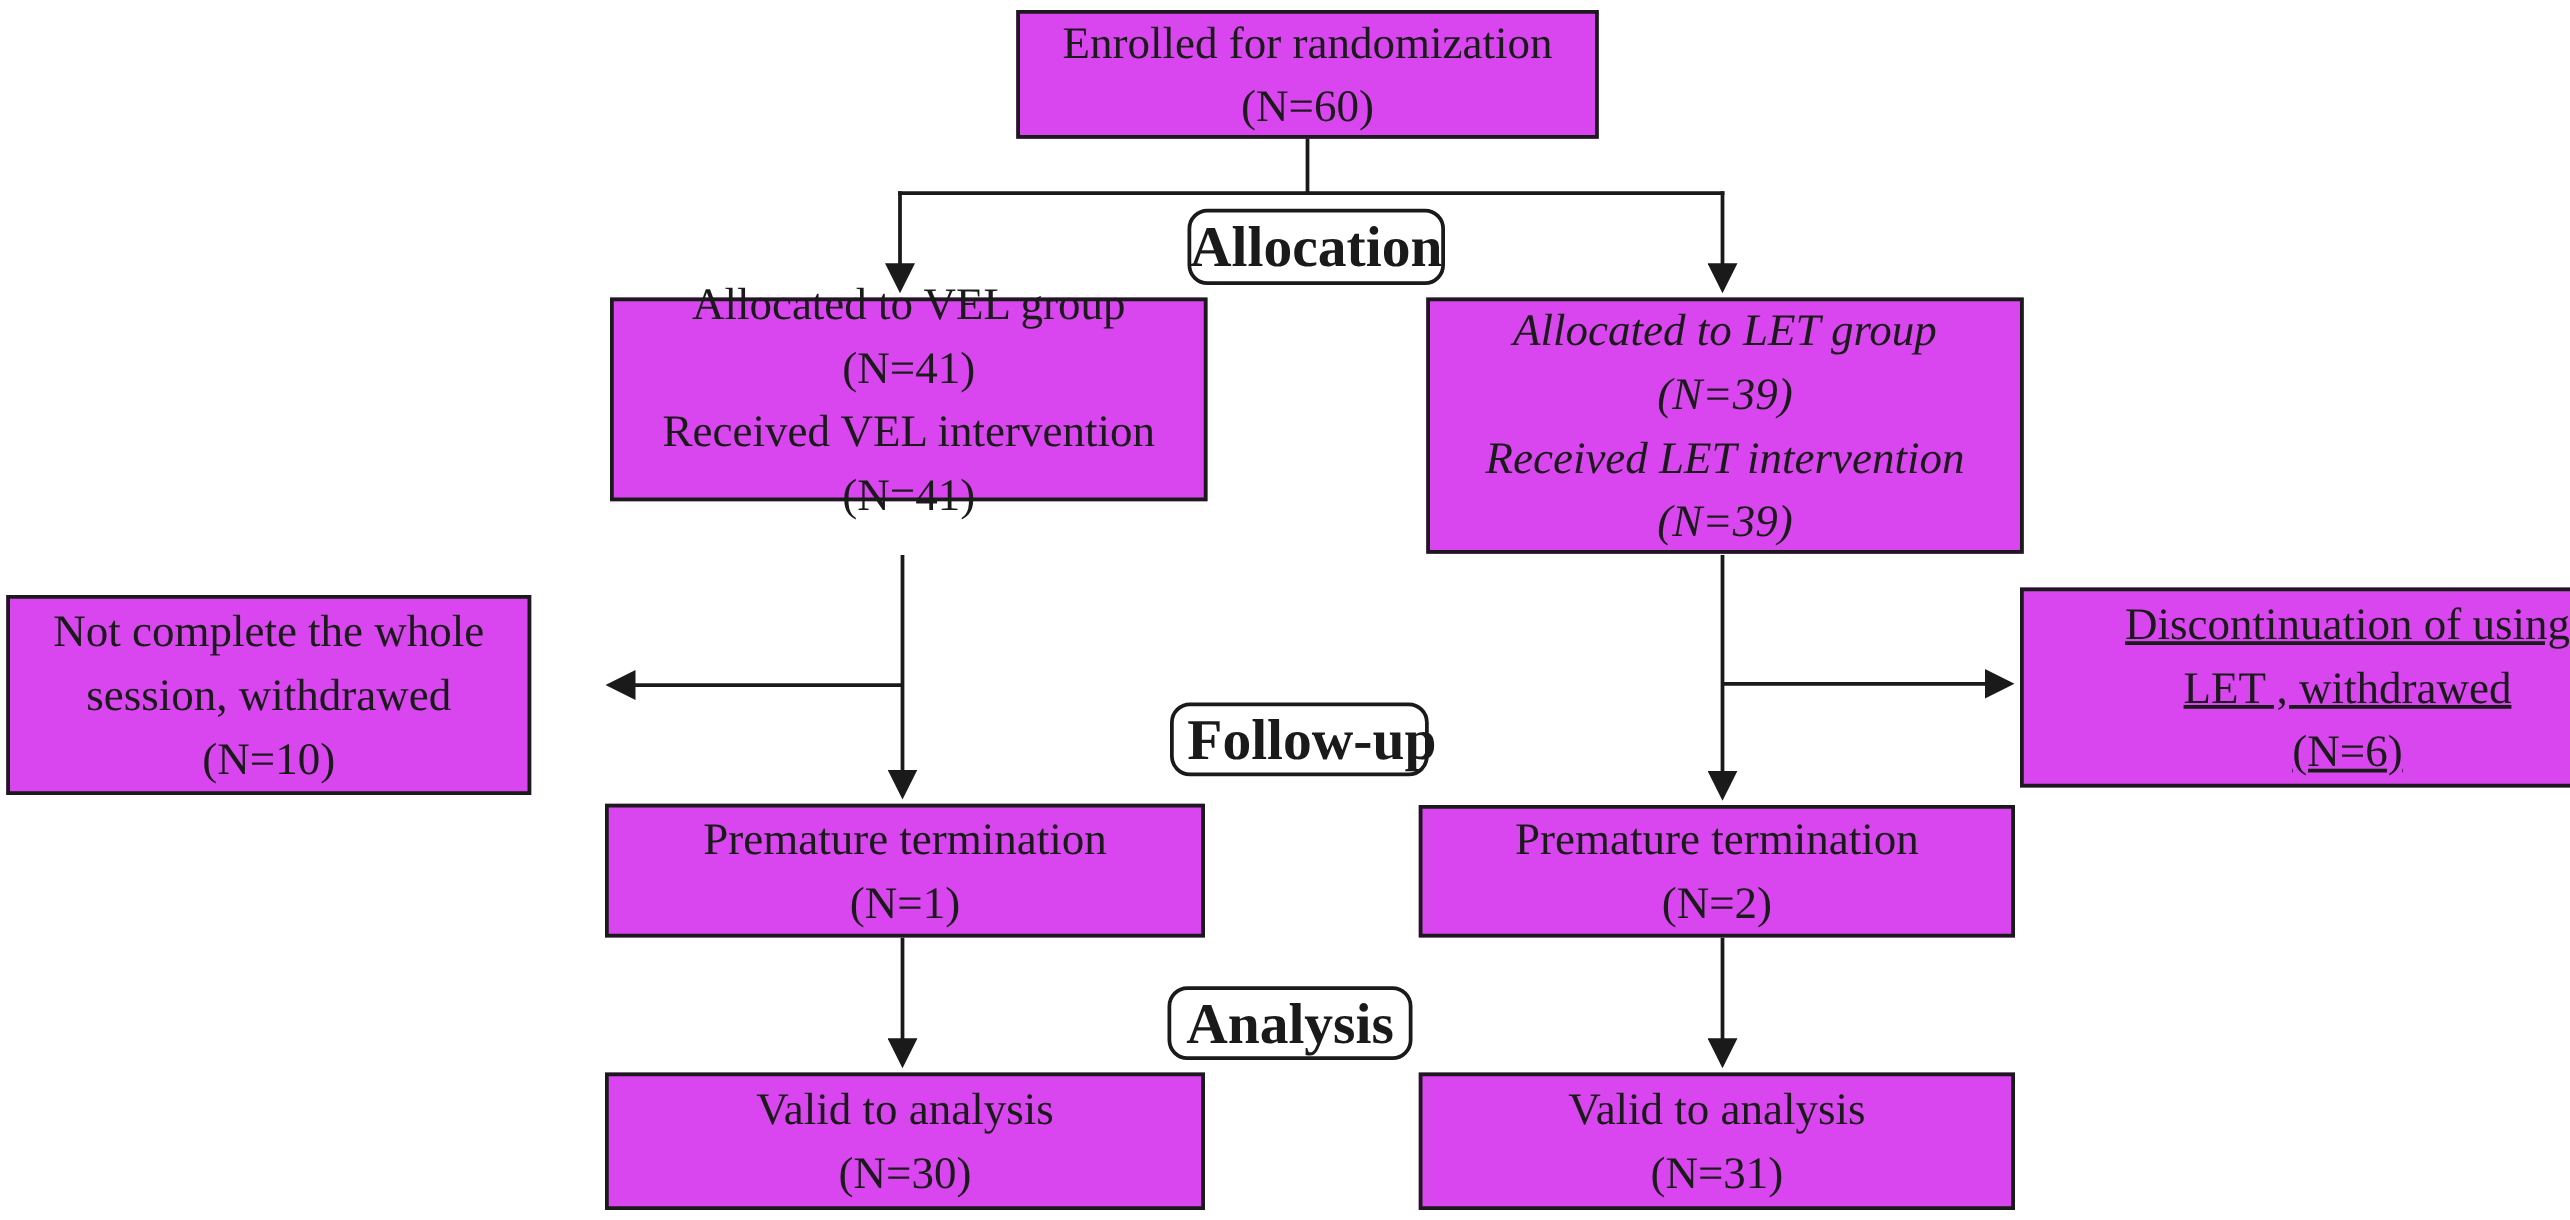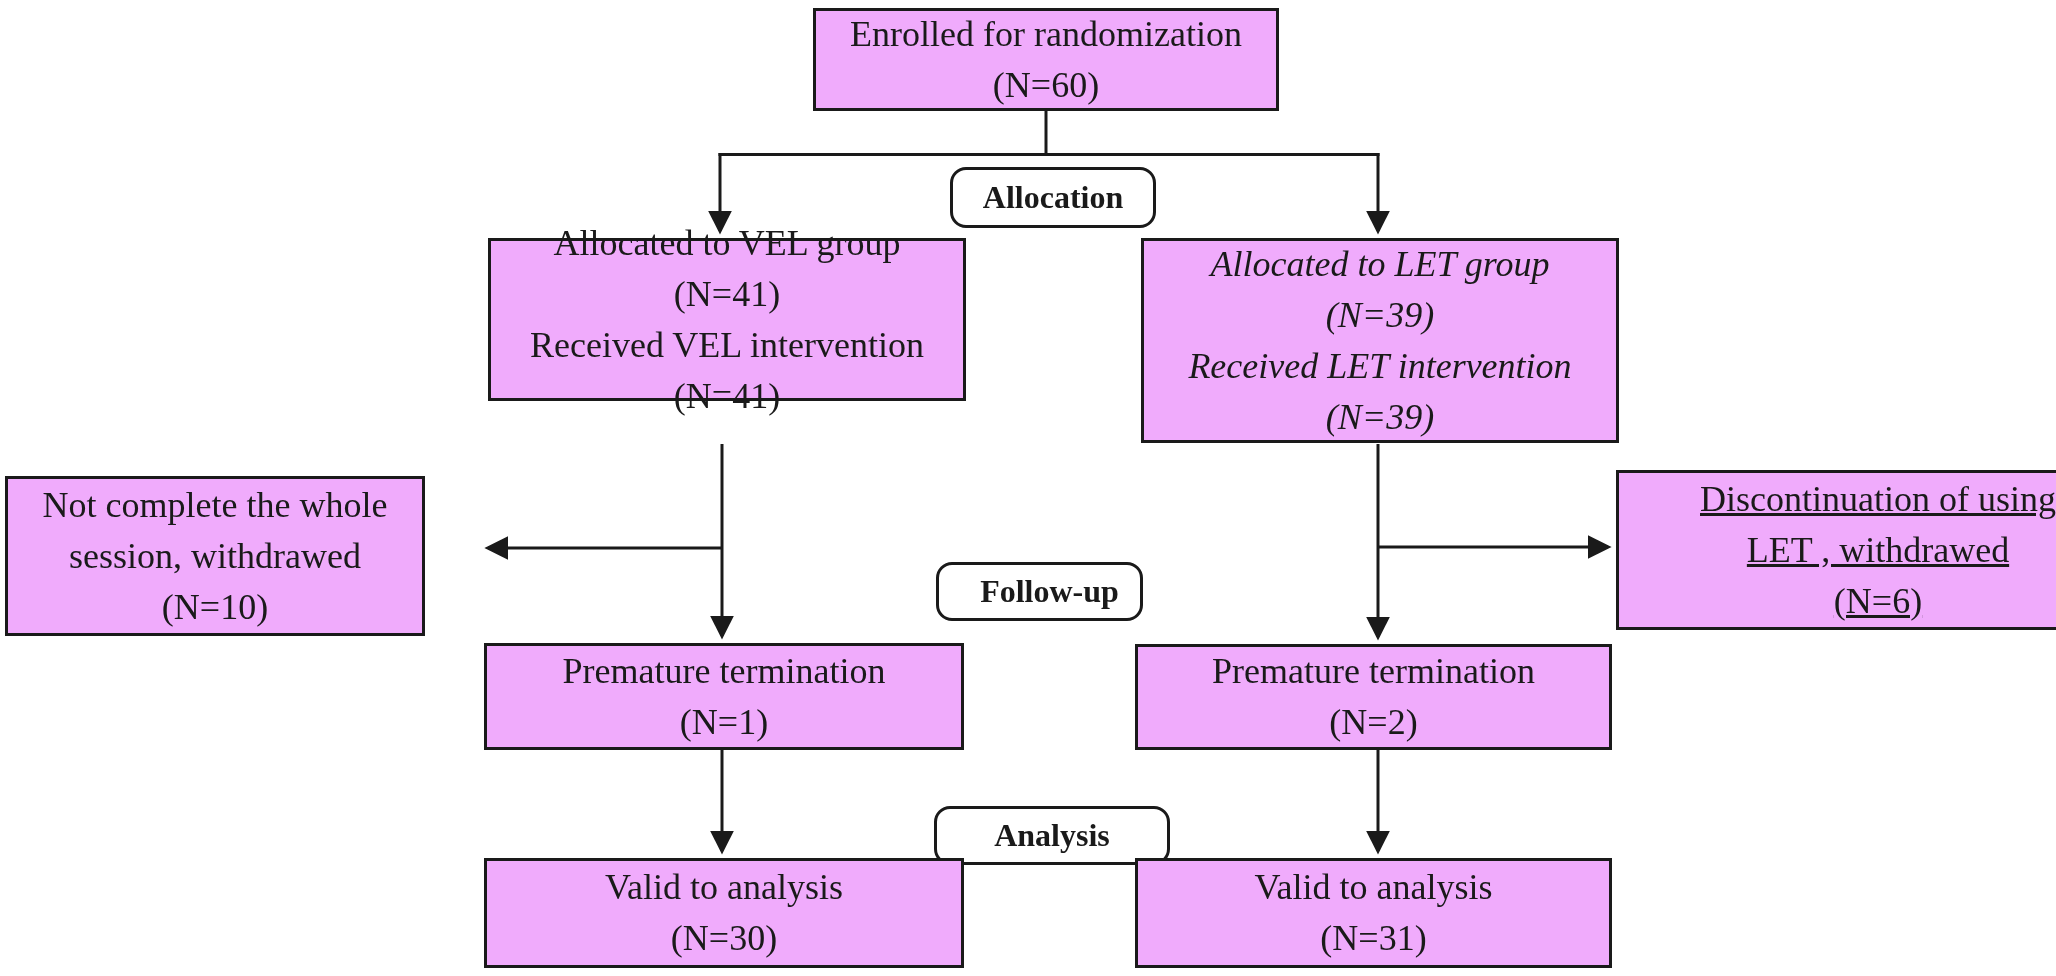--- a/index.html
+++ b/index.html
@@ -14,41 +14,41 @@
   }
   .edges {
     position: absolute;
     left: 0; top: 0;
     width: 2056px; height: 976px;
   }
   .node {
     position: absolute;
     box-sizing: border-box;
     border: 3px solid #1a1a1a;
-    background: #f0abfc;
+    background: #d946ef;
     display: flex;
     flex-direction: column;
     align-items: center;
     justify-content: center;
     text-align: center;
     font-size: 36px;
     line-height: 51px;
     white-space: nowrap;
   }
   .stage {
     position: absolute;
     box-sizing: border-box;
     border: 3px solid #1a1a1a;
     border-radius: 16px;
     background: #ffffff;
     display: flex;
     align-items: center;
     justify-content: center;
     text-align: center;
-    font-size: 32px;
+    font-size: 46px;
     font-weight: bold;
     white-space: nowrap;
   }
   .node span { display: block; }
 </style>
 </head>
 <body>
 
 <div class="canvas">
 
@@ -111,21 +111,21 @@
   <div class="node" style="left:484px; top:643px; width:480px; height:107px;">
     <span>Premature termination</span>
     <span>(N=1)</span>
   </div>
 
   <div class="node" style="left:1135px; top:644px; width:477px; height:106px;">
     <span>Premature termination</span>
     <span>(N=2)</span>
   </div>
 
-  <div class="stage" style="left:934px; top:789px; width:236px; height:59px;margin-top:17px;">Analysis</div>
+  <div class="stage" style="left:934px; top:789px; width:196px; height:59px;">Analysis</div>
 
   <div class="node" style="left:484px; top:858px; width:480px; height:110px;">
     <span>Valid to analysis</span>
     <span>(N=30)</span>
   </div>
 
   <div class="node" style="left:1135px; top:858px; width:477px; height:110px;">
     <span>Valid to analysis</span>
     <span>(N=31)</span>
   </div>

